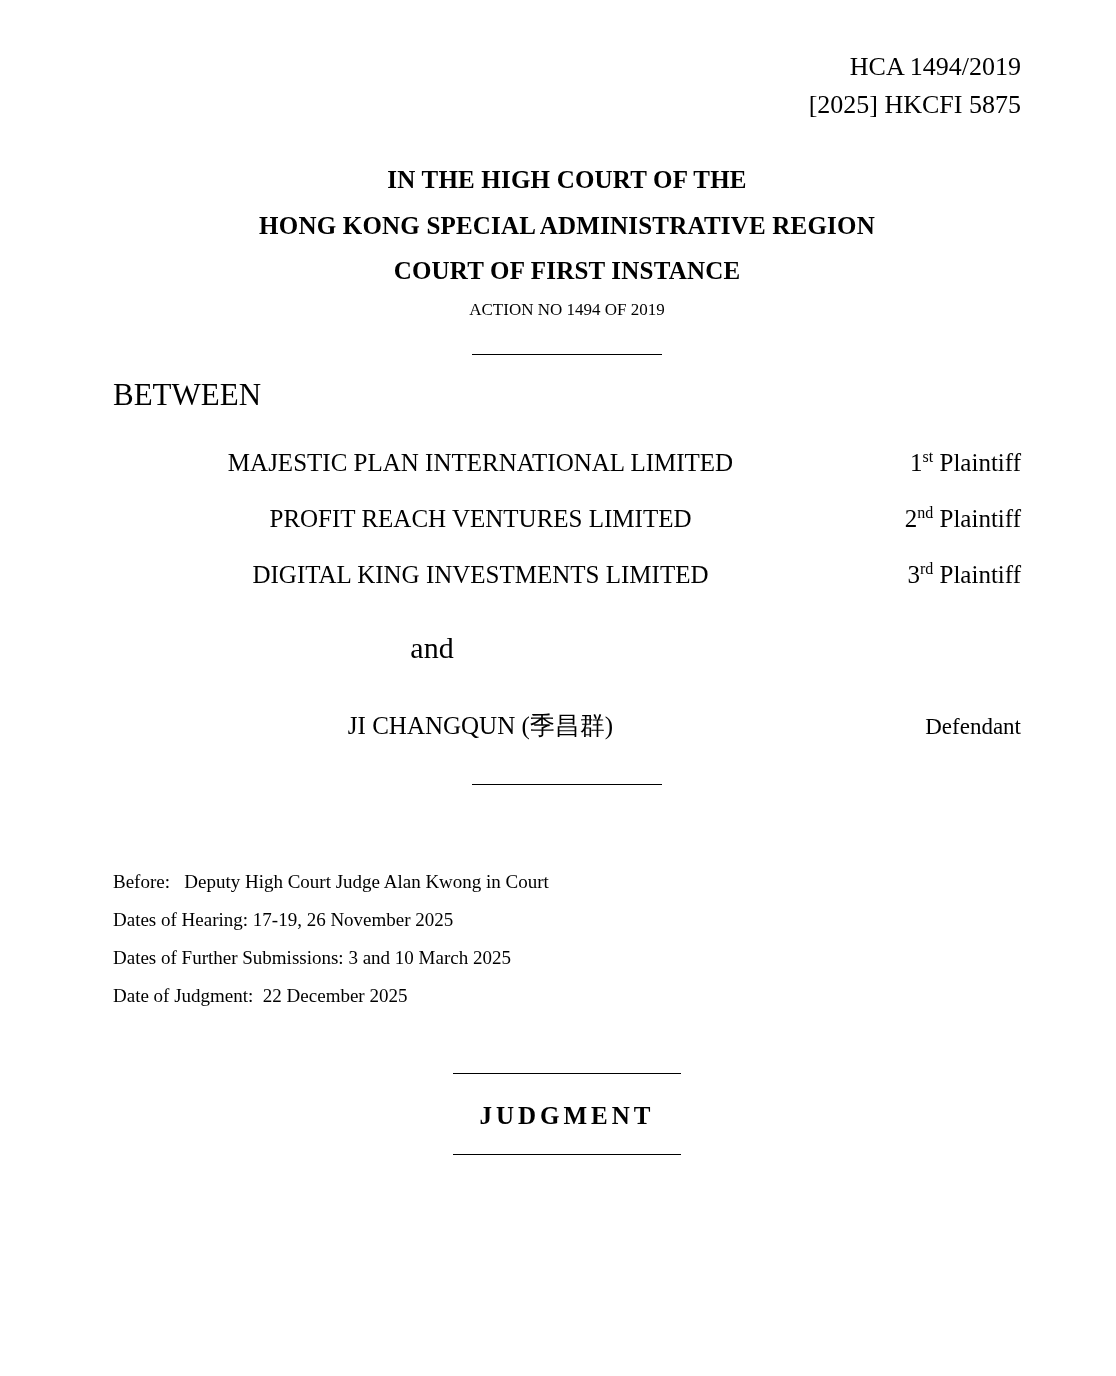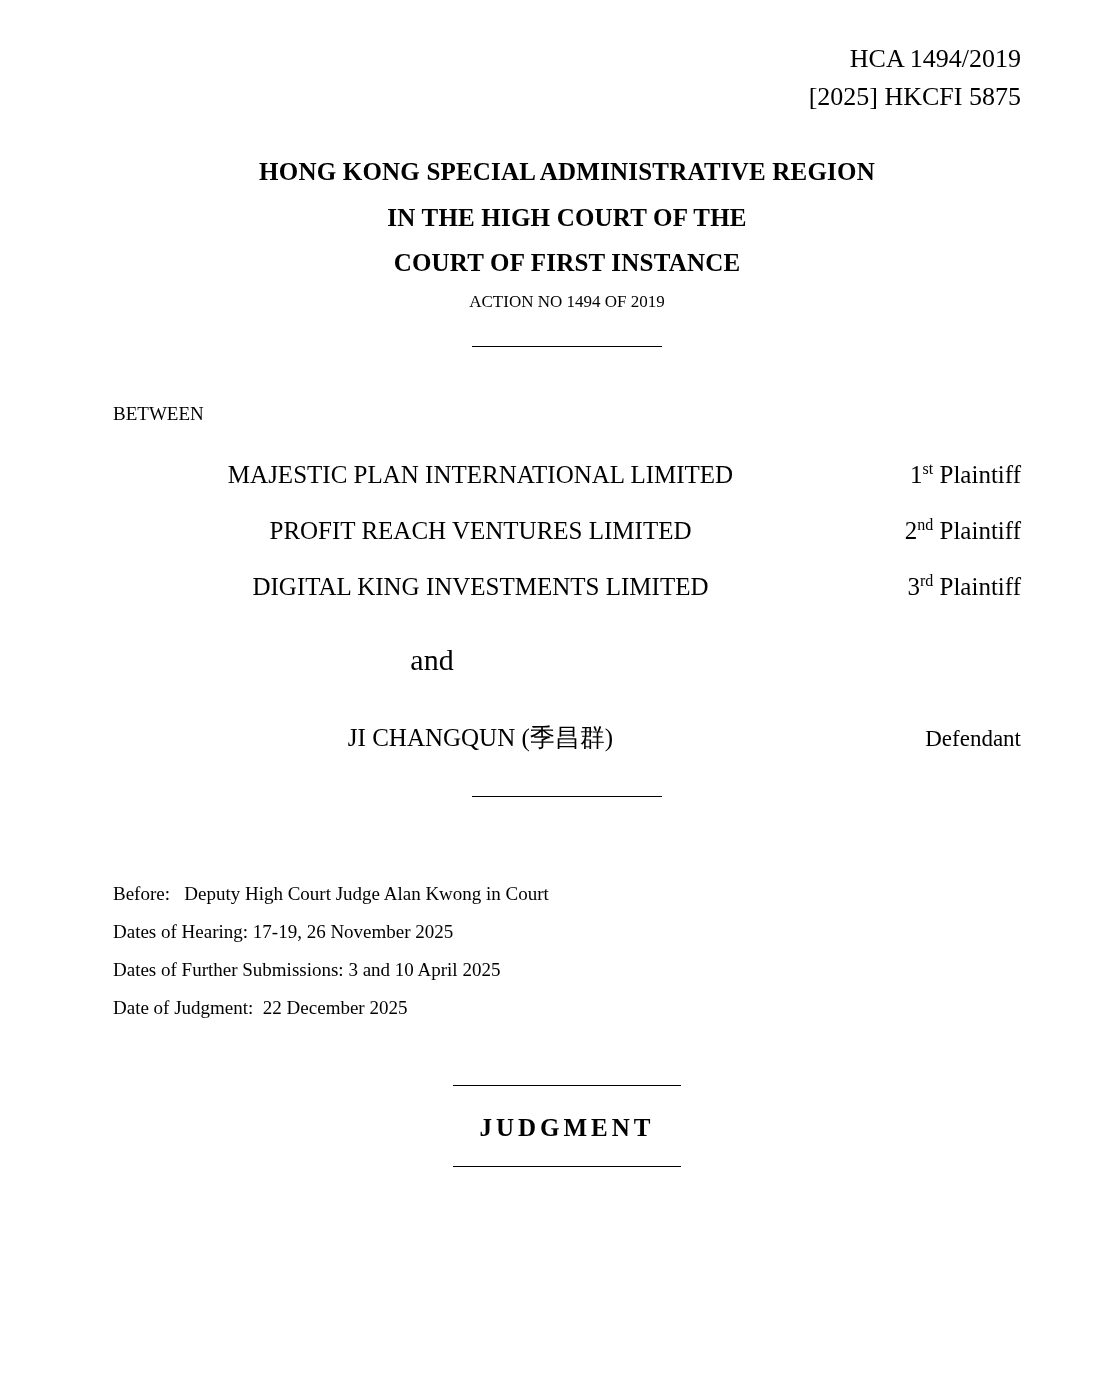--- a/index.html
+++ b/index.html
@@ -13,21 +13,21 @@
     font-family: "Liberation Serif", serif;
     color: #000000;
     position: relative;
     overflow: hidden;
   }
   .page {
     position: relative;
     width: 1116px;
     height: 1376px;
     box-sizing: border-box;
-    padding: 30px 95px 0 113px;
+    padding: 38px 95px 0 113px;
   }
   .case-refs {
     text-align: right;
     font-size: 26px;
     line-height: 1.45;
     margin-top: 10px;
   }
   .case-refs div { white-space: nowrap; }
 
   .court-block {
@@ -47,22 +47,22 @@
   }
 
   .rule-center {
     width: 190px;
     height: 0;
     border-top: 1.6px solid #000;
     margin: 28px auto 0 auto;
   }
 
   .between {
-    font-size: 19px;
-    margin-top: 56px;
+    font-size: 31px;
+    margin-top: 22px;
   }
 
   .parties {
     margin-top: 36px;
   }
   .party-row {
     display: flex;
     align-items: baseline;
     margin-bottom: 28px;
   }
@@ -141,22 +141,22 @@
 <body>
 
 <div class="page">
 
   <div class="case-refs">
     <div>HCA 1494/2019</div>
     <div>[2025] HKCFI 5875</div>
   </div>
 
   <div class="court-block">
+    <div class="court-line">IN THE HIGH COURT OF THE</div>
     <div class="court-line">HONG KONG SPECIAL ADMINISTRATIVE REGION</div>
-    <div class="court-line">IN THE HIGH COURT OF THE</div>
     <div class="court-line">COURT OF FIRST INSTANCE</div>
     <div class="action-line">ACTION NO 1494 OF 2019</div>
   </div>
 
   <div class="rule-center"></div>
 
   <div class="between">BETWEEN</div>
 
   <div class="parties">
 
@@ -182,21 +182,21 @@
       <div class="defendant-role">Defendant</div>
     </div>
 
   </div>
 
   <div class="rule-after-parties"></div>
 
   <div class="meta">
     <div class="meta-row">Before:   Deputy High Court Judge Alan Kwong in Court</div>
     <div class="meta-row">Dates of Hearing: 17-19, 26 November 2025</div>
-    <div class="meta-row">Dates of Further Submissions: 3 and 10 April 2025</div>
+    <div class="meta-row">Dates of Further Submissions: 3 and 10 March 2025</div>
     <div class="meta-row">Date of Judgment:  22 December 2025</div>
   </div>
 
   <div class="judgment-wrap">
     <div class="rule-judgment"></div>
     <div class="judgment-title">JUDGMENT</div>
     <div class="rule-judgment"></div>
   </div>
 
 </div>

